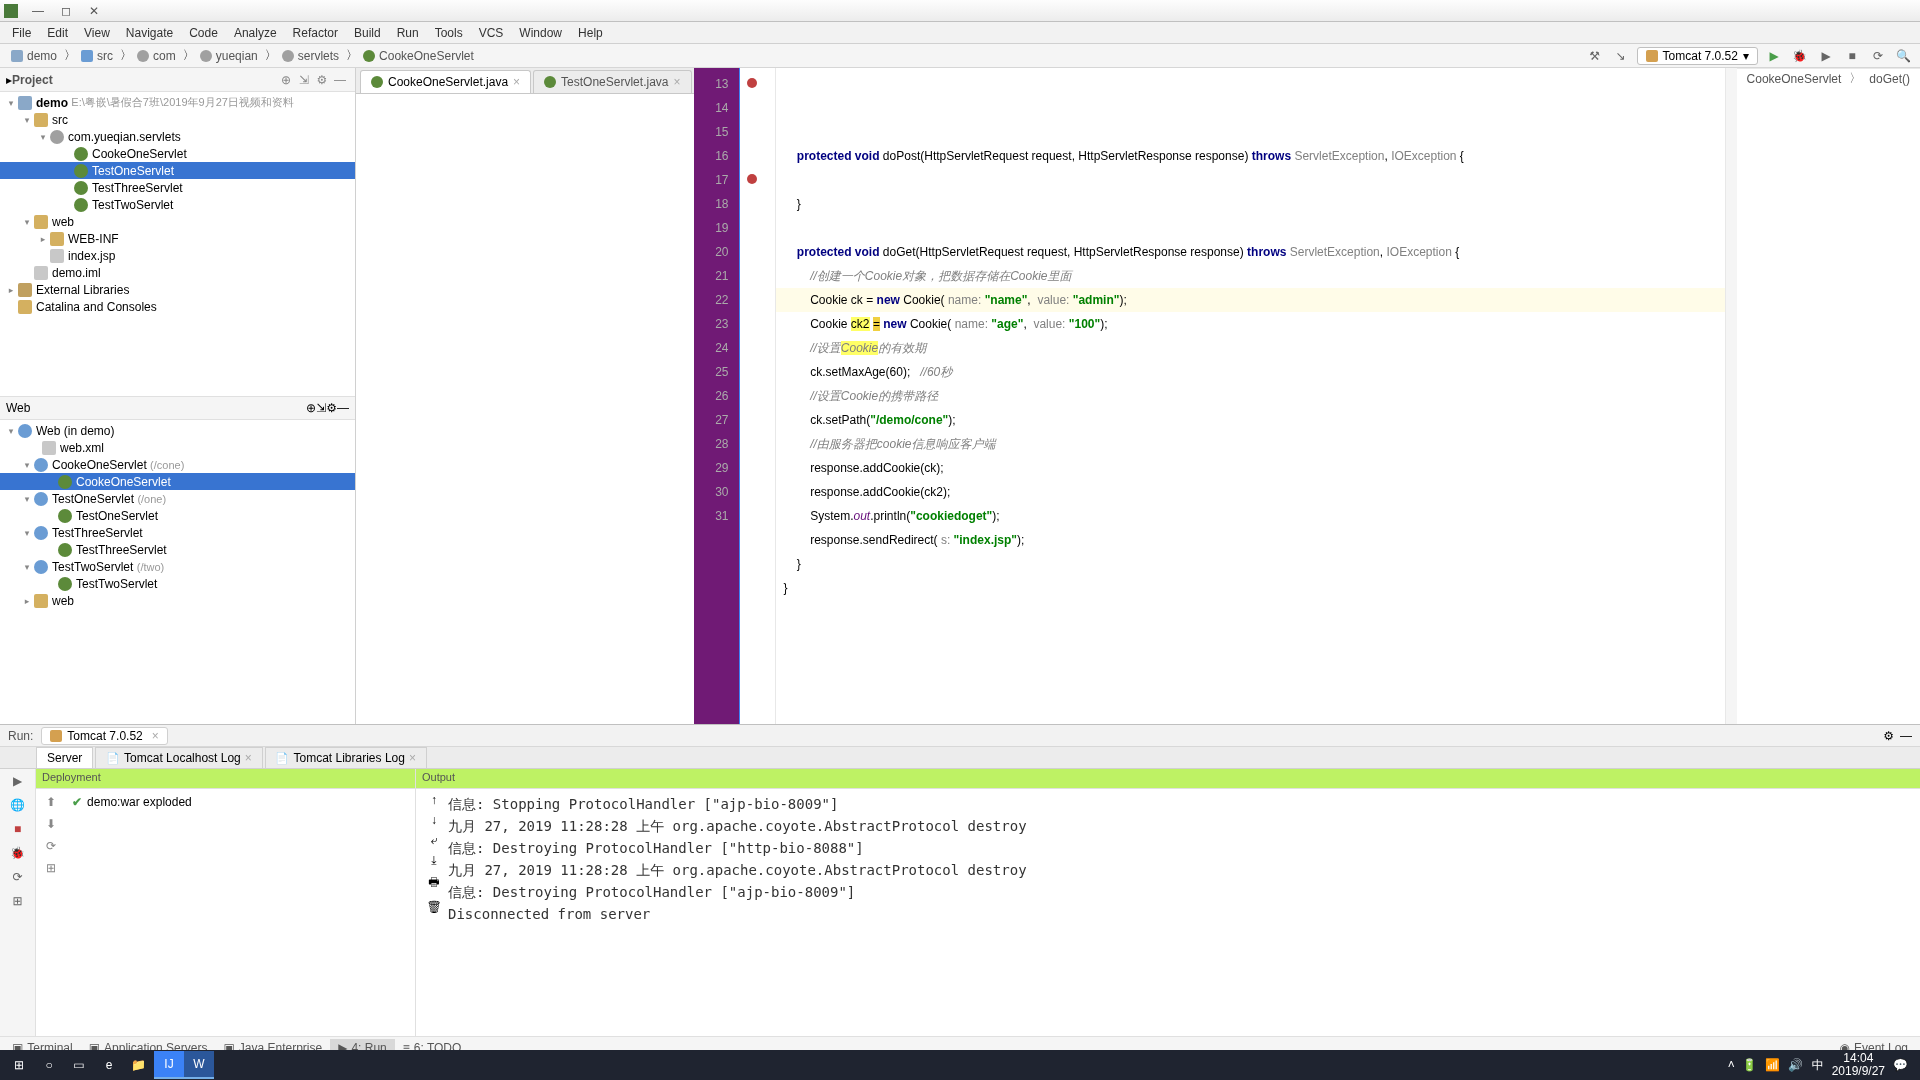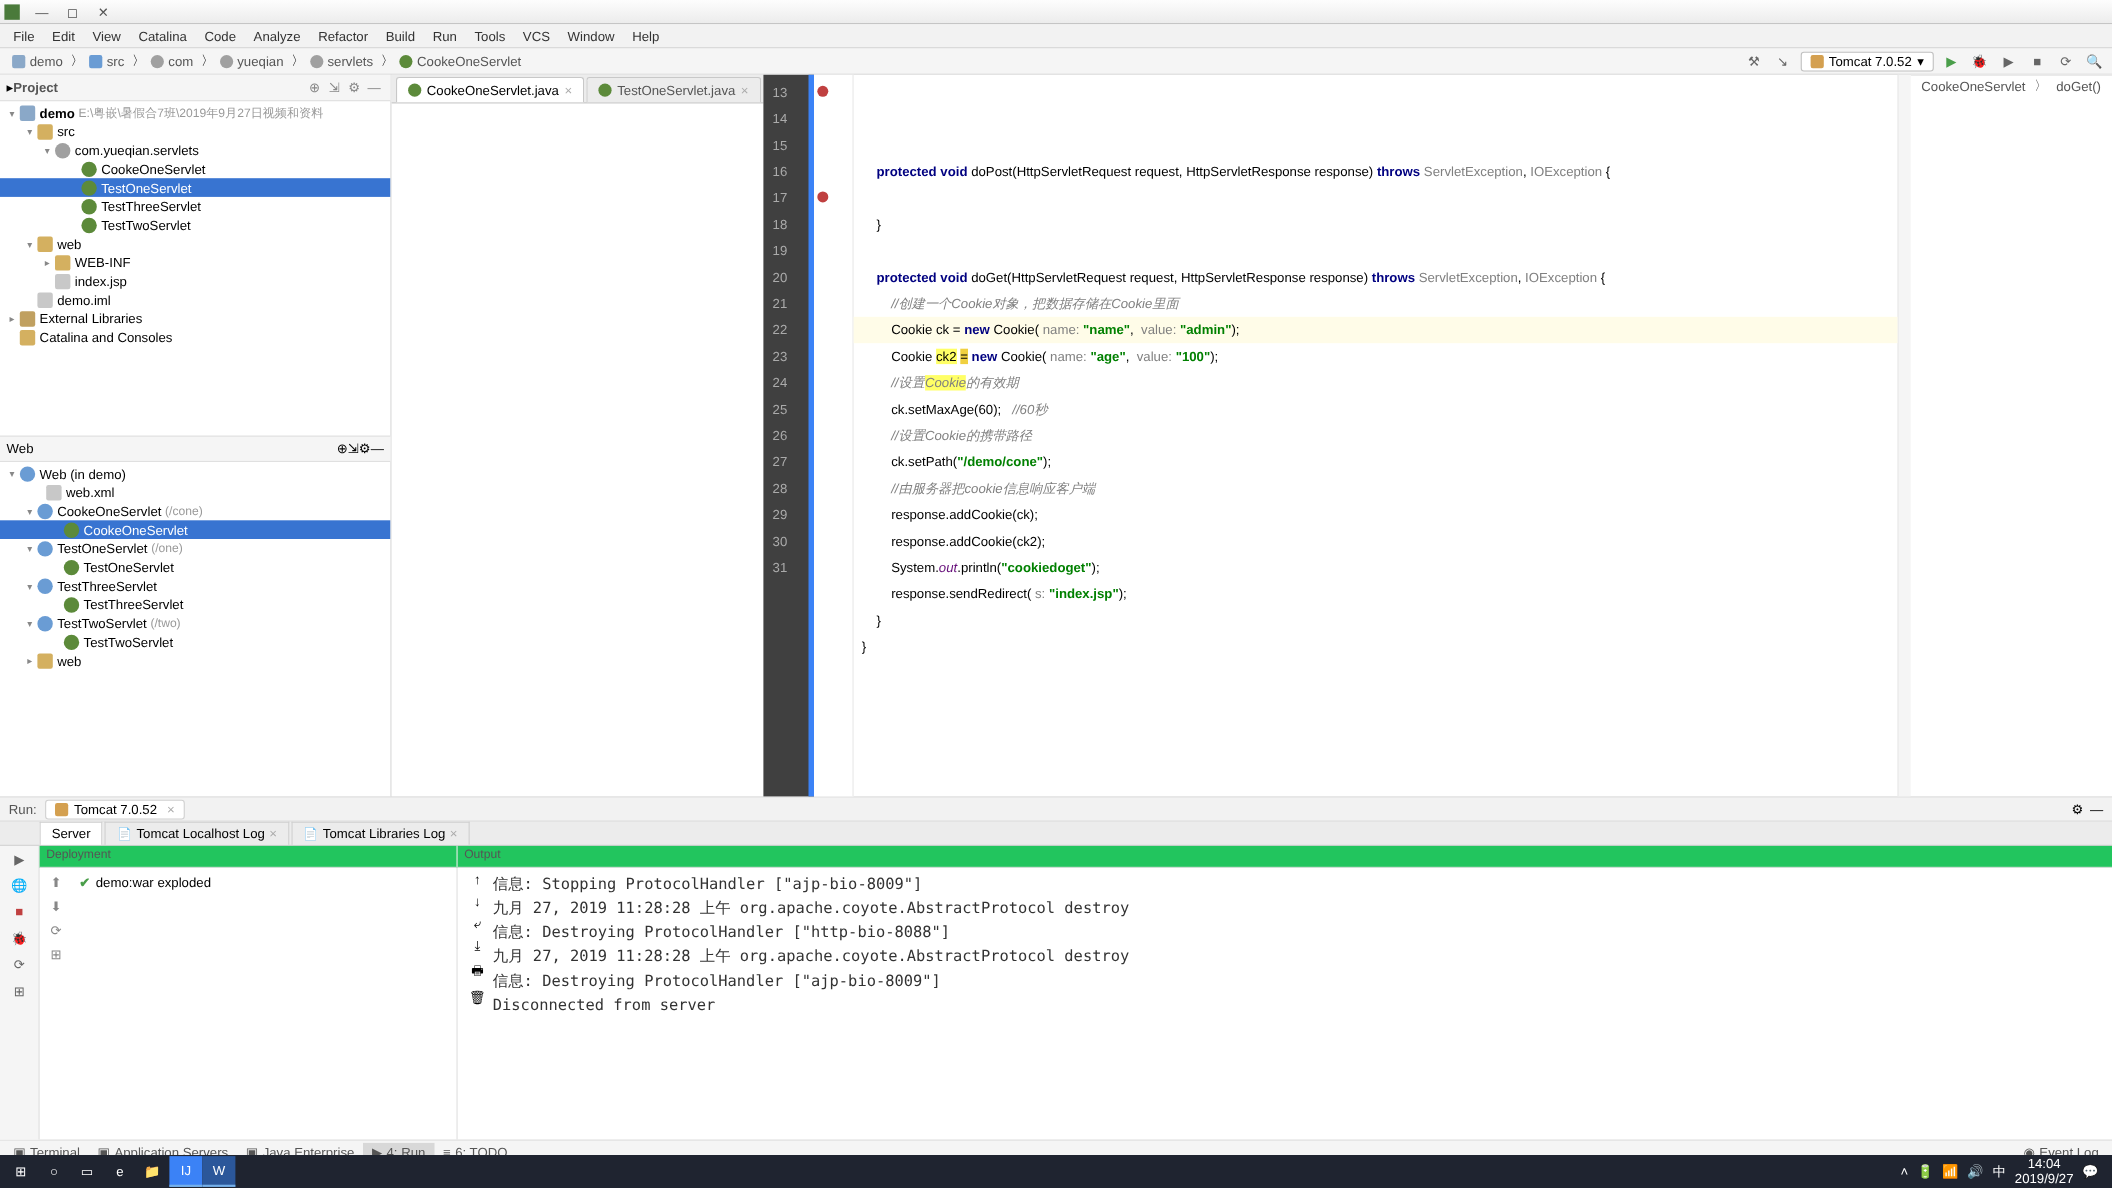--- a/index.html
+++ b/index.html
@@ -47,21 +47,21 @@
 .panel-split { height: 24px; border-top:1px solid #e0e0e0; border-bottom:1px solid #e0e0e0; background:#f5f5f5; display:flex;align-items:center;padding:0 6px;}
 
 .editor-area { flex: 1; display: flex; flex-direction: row; background:#fff;}
 .tabs { height: 26px; display: flex; align-items: flex-end; background: #ececec; border-bottom:1px solid #c8c8c8; padding-left:4px;}
 .tab { padding: 4px 10px; background: #ececec; border: 1px solid #c8c8c8; border-bottom:none; margin-right:2px; display:flex;align-items:center;gap:5px; border-radius: 3px 3px 0 0; color:#555;}
 .tab.active { background: #fff; color:#000;}
 .tab .ico{width:12px;height:12px;background:#5c8a3a;border-radius:50%;}
 .tab .close{color:#aaa;}
 
 .code-container { flex:1; display:flex; position:relative; font-family: "Consolas","Courier New",monospace; font-size:14px; }
-.gutter { width: 46px; background: #404040; text-align: center; color:#aaa; padding:4px 10px 4px 0; border-right:5px solid #3b82f6; line-height:24px;}
+.gutter { width: 46px; background: #701a75; text-align: right; color:#aaa; padding:4px 10px 4px 0; border-right:1px solid #3b82f6; line-height:24px;}
 .gutter .gline{height:24px; position:relative;}
 .gutter .mark{position:absolute; right:-28px; width:10px;height:10px; background:#c04040;border-radius:50%; top:6px;}
 .gutter-extra{width:36px;background:#fff;border-right:1px solid #e8e8e8;}
 .code { flex:1; padding: 4px 8px; line-height:24px; white-space: pre; position:relative;}
 .hl-line { position:absolute; left:0;right:0; height:24px; background:#fffce8; top: 220px; z-index:0;}
 .code pre{position:relative;z-index:1;}
 .kw{color:#000080;font-weight:bold;} .str{color:#008000;font-weight:bold;} .cm{color:#808080;font-style:italic;} .param{color:#808080;} .field{color:#660e7a;font-style:italic;}
 .hly{background:#ffff66;} .cursor-hl{background:#f0d040;}
 .error-stripe{width:12px;background:#f5f5f5;border-left:1px solid #e8e8e8;}
 .crumb-bar{height:20px;background:#fff;border-top:1px solid #e8e8e8;padding:2px 10px;color:#555;display:flex;gap:8px;align-items:center;}
@@ -72,21 +72,21 @@
 .run-header .cfg{margin-left:8px;padding:1px 8px;border:1px solid #d0d0d0;background:#fff;border-radius:3px;display:flex;align-items:center;gap:5px;}
 .run-header .sp{flex:1;}
 .run-tabs{height:22px;display:flex;align-items:flex-end;background:#ececec;border-bottom:1px solid #d0d0d0;padding-left:36px;}
 .run-tab{padding:3px 10px;background:#fff;border:1px solid #d0d0d0;border-bottom:none;margin-right:2px;font-size:11px;display:flex;align-items:center;gap:4px;}
 .run-tab.inactive{background:#ececec;}
 .run-tab .x{color:#aaa;}
 .run-body{flex:1;display:flex;}
 .run-tools{width:36px;background:#f5f5f5;border-right:1px solid #e0e0e0;display:flex;flex-direction:column;align-items:center;padding-top:4px;gap:8px;}
 .run-tools .tb{width:16px;height:16px;color:#666;display:flex;align-items:center;justify-content:center;}
 .deploy-col{width:380px;border-right:1px solid #e0e0e0;display:flex;flex-direction:column;}
-.col-head{height:20px;background:#22c55e;border-bottom:1px solid #e0e0e0;padding:2px 6px;color:#555;font-size:11px;}
+.col-head{height:20px;background:#bef264;border-bottom:1px solid #e0e0e0;padding:2px 6px;color:#555;font-size:11px;}
 .deploy-body{flex:1;padding:4px 4px;display:flex;}
 .dep-tools{width:28px;display:flex;flex-direction:column;gap:6px;align-items:center;padding-top:2px;}
 .dep-tools .tb{width:16px;height:16px;color:#888;}
 .dep-item{display:flex;align-items:center;gap:5px;padding:2px 4px;}
 .dep-item .chk{color:#4a9e4a;font-weight:bold;}
 .output-col{flex:1;display:flex;flex-direction:column;}
 .out-body{flex:1;padding:4px;display:flex;}
 .out-tools{width:28px;display:flex;flex-direction:column;gap:6px;align-items:center;}
 .out-text{flex:1;font-family:Consolas,monospace;font-size:14px;line-height:22px;white-space:pre;color:#333;overflow:auto;}
 
@@ -110,21 +110,21 @@
   <div class="app-icon"></div>
   <div class="win-btn">—</div>
   <div class="win-btn">◻</div>
   <div class="win-btn">✕</div>
 </div>
 
 <div class="menu-bar">
   <span>File</span>
   <span>Edit</span>
   <span>View</span>
-  <span>Catalina</span>
+  <span>Navigate</span>
   <span>Code</span>
   <span>Analyze</span>
   <span>Refactor</span>
   <span>Build</span>
   <span>Run</span>
   <span>Tools</span>
   <span>VCS</span>
   <span>Window</span>
   <span>Help</span>
 </div>

